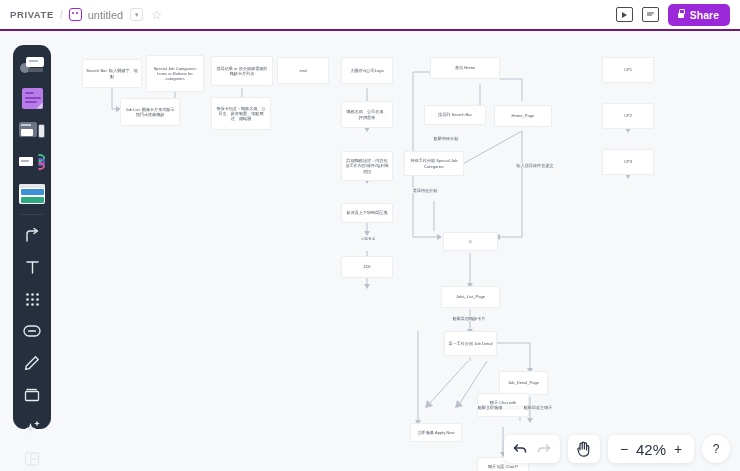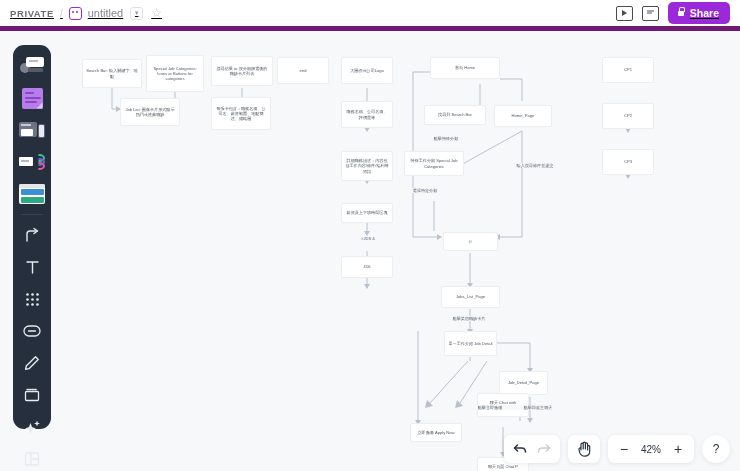--- a/index.html
+++ b/index.html
@@ -9,22 +9,21 @@
     background: #ffffff;
     overflow: hidden;
   }
   #app { position: relative; width: 740px; height: 471px; background: #f7f8fa; }
 
   
   .topbar {
     position: absolute; left: 0; top: 0; width: 740px; height: 31px;
     background: #ffffff; display: flex; align-items: center;
     padding: 0 10px; z-index: 40;
-    border-bottom: 5px solid #701a75;
-    text-decoration: underline;
+    border-bottom: 2px solid #701a75;
   }
   .tb-private {
     font-size: 9.5px; font-weight: bold; color: #6b6b76;
     letter-spacing: 0.6px;
   }
   .tb-slash { font-size: 10px; color: #c8c8d0; margin: 0 6px; }
   .tb-appicon {
     width: 13px; height: 13px; border: 1.6px solid #9c27d6;
     border-radius: 3px; position: relative; margin-right: 6px;
     display: inline-block;
@@ -141,21 +140,21 @@
     background: #fff; border-radius: 7px; height: 28px;
     display: flex; align-items: center; padding: 0 4px;
     box-shadow: 0 1px 4px rgba(30,40,60,0.10);
   }
   .bbtn {
     width: 24px; height: 24px; border-radius: 5px;
     display: flex; align-items: center; justify-content: center;
     cursor: pointer; color: #2b3443; font-size: 14px;
   }
   .bbtn.dim { color: #c9ced6; }
-  .zoomval { font-size: 10px; color: #2b3443; min-width: 30px; text-align: center; cursor: pointer; }
+  .zoomval { font-size: 15px; color: #2b3443; min-width: 30px; text-align: right; cursor: pointer; }
   .bround {
     width: 28px; height: 28px; border-radius: 50%; background: #fff;
     display: flex; align-items: center; justify-content: center;
     box-shadow: 0 1px 4px rgba(30,40,60,0.10); font-size: 12px; color: #2b3443;
     cursor: pointer;
   }
 </style>
 </head>
 <body>
 

